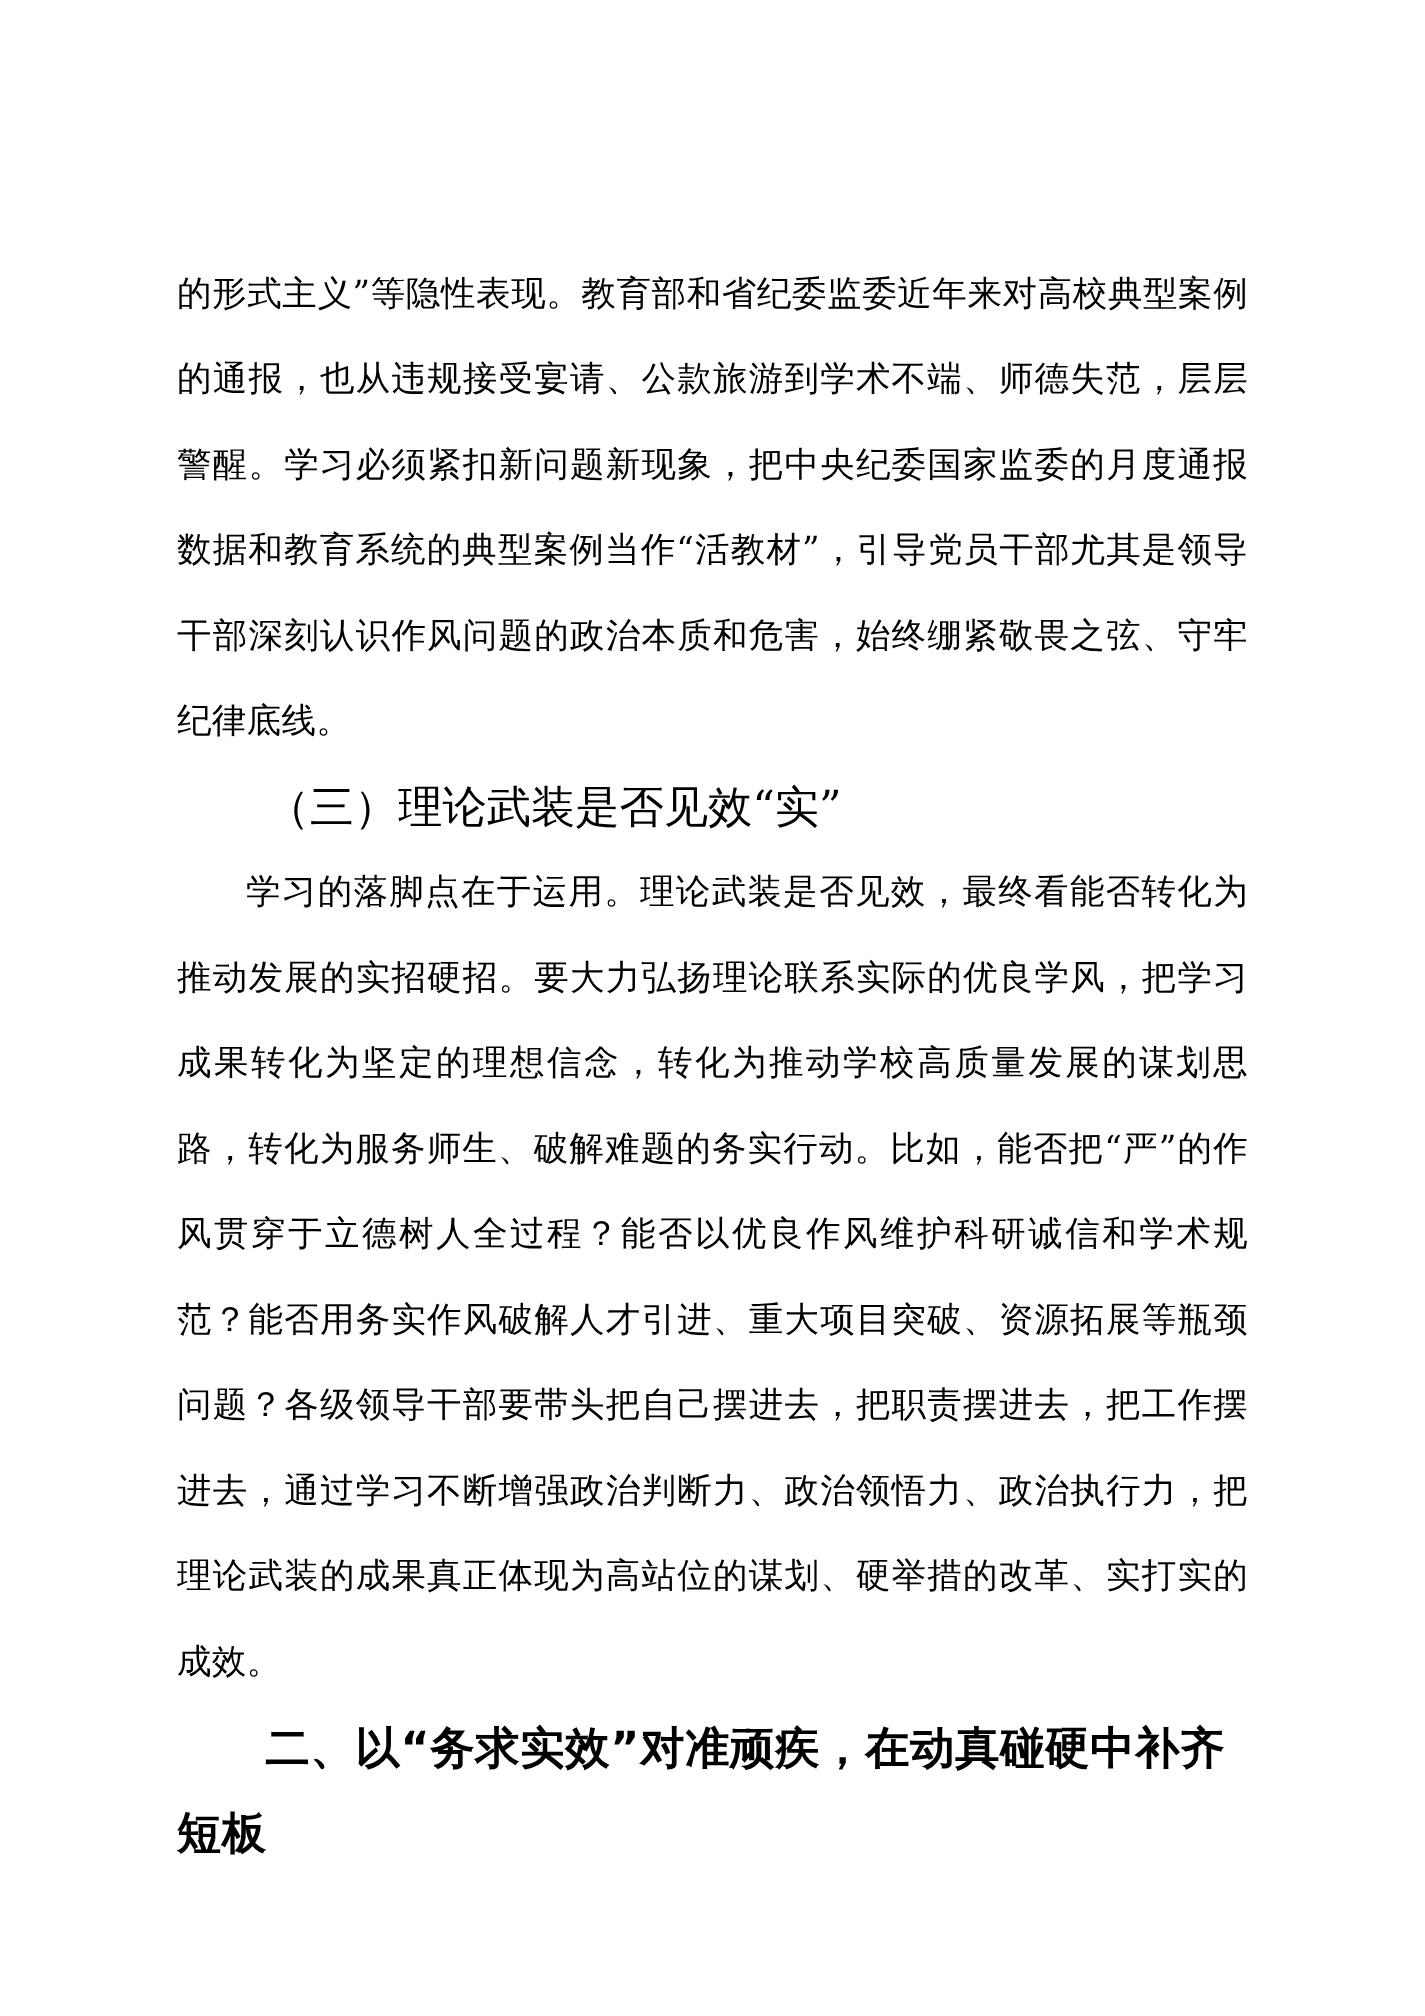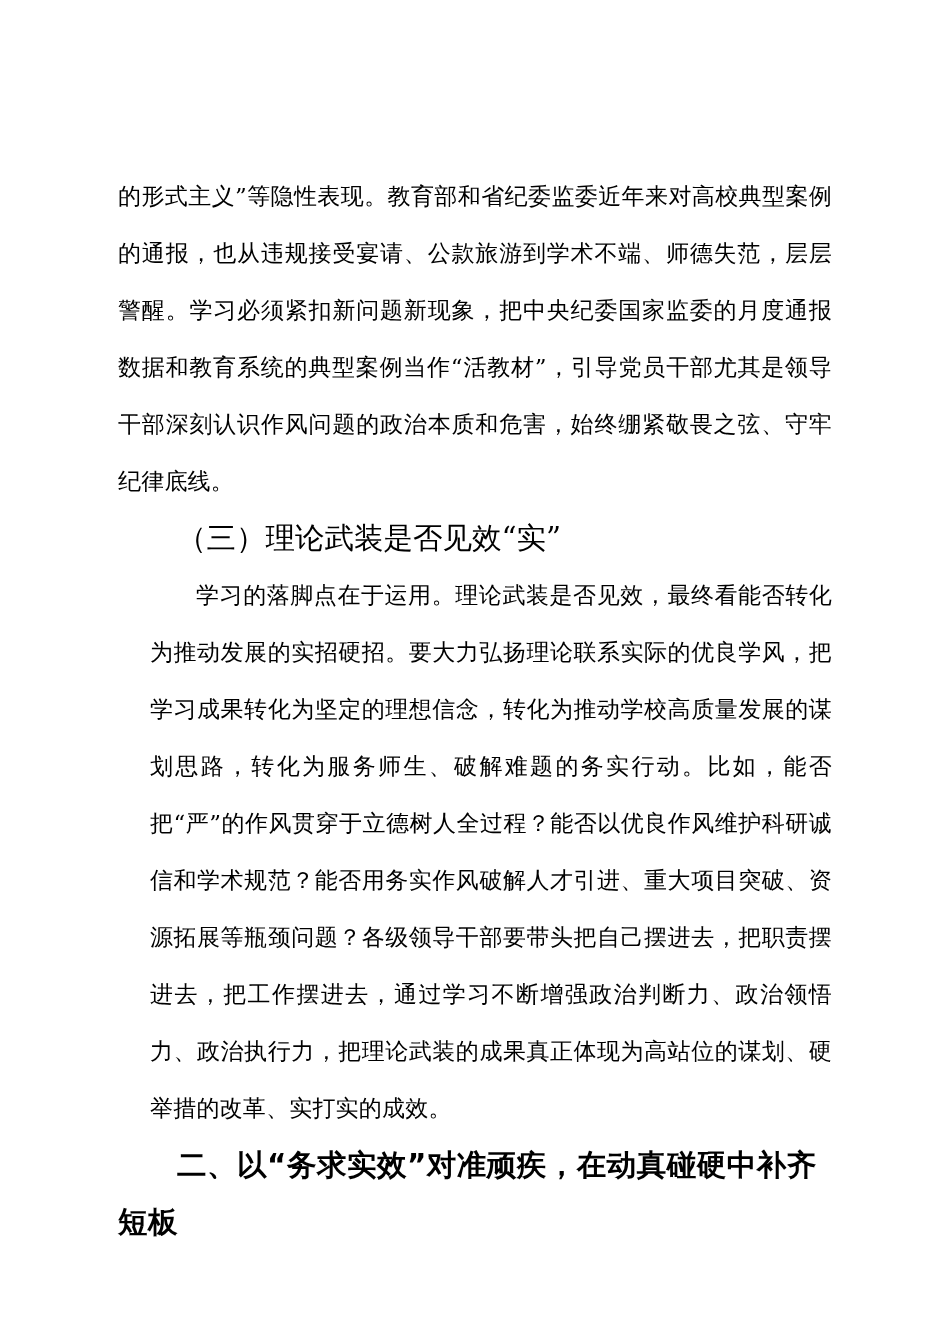--- a/index.html
+++ b/index.html
@@ -29,21 +29,20 @@
     margin: 0;
     font-size: 23px;
     line-height: 57px;
     text-align: justify;
     text-justify: inter-ideograph;
     letter-spacing: 0.2px;
     font-weight: 400;
   }
   p.indent {
     text-indent: 2em;
-    margin-left: 32px;
   }
   p.heading-sub {
     margin: 0;
     font-size: 29.5px;
     line-height: 57px;
     text-indent: 2em;
     font-weight: 400;
   }
   p.heading-main {
     margin: 0;

